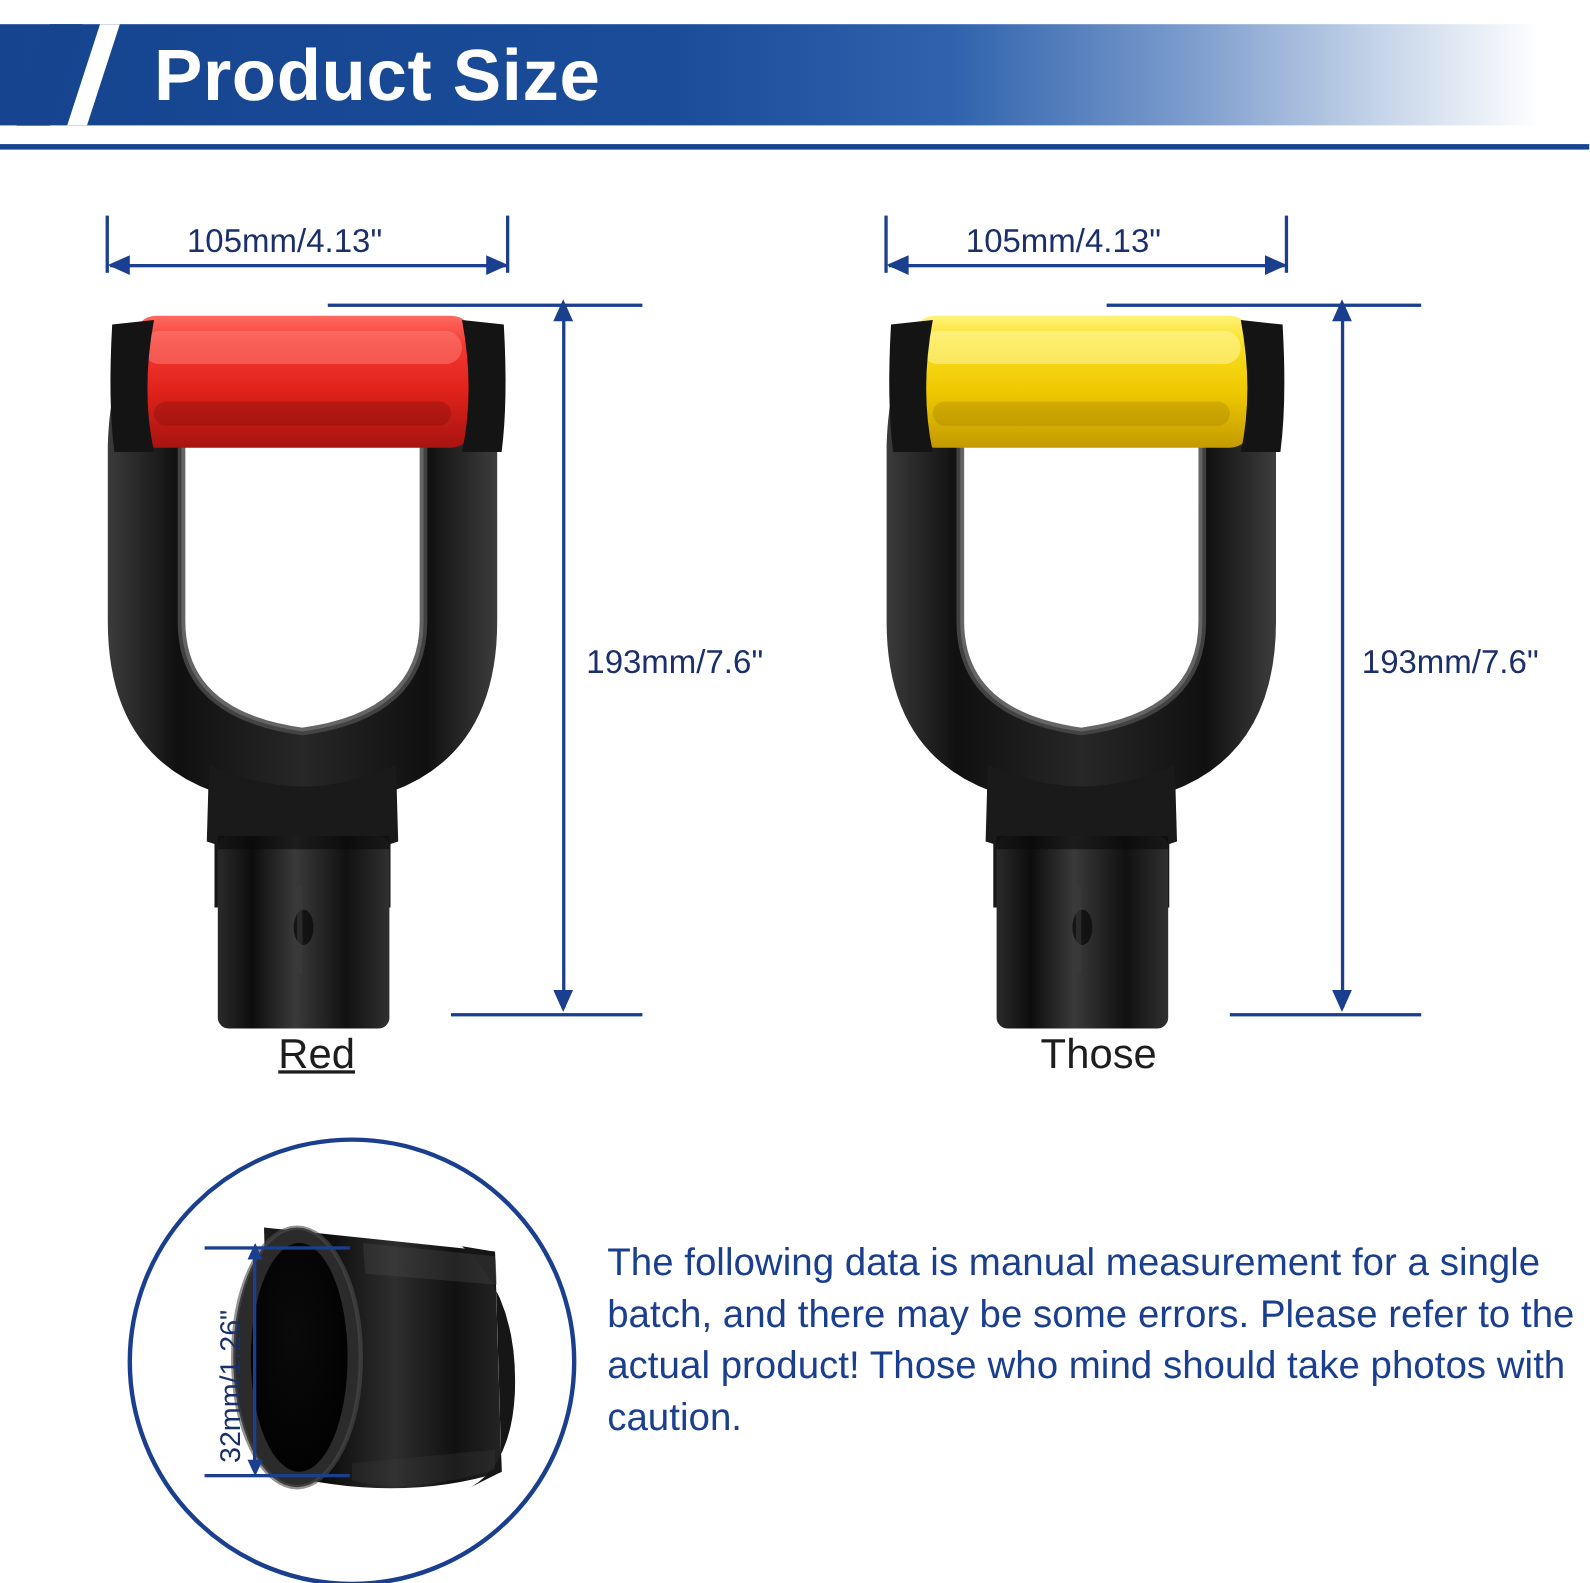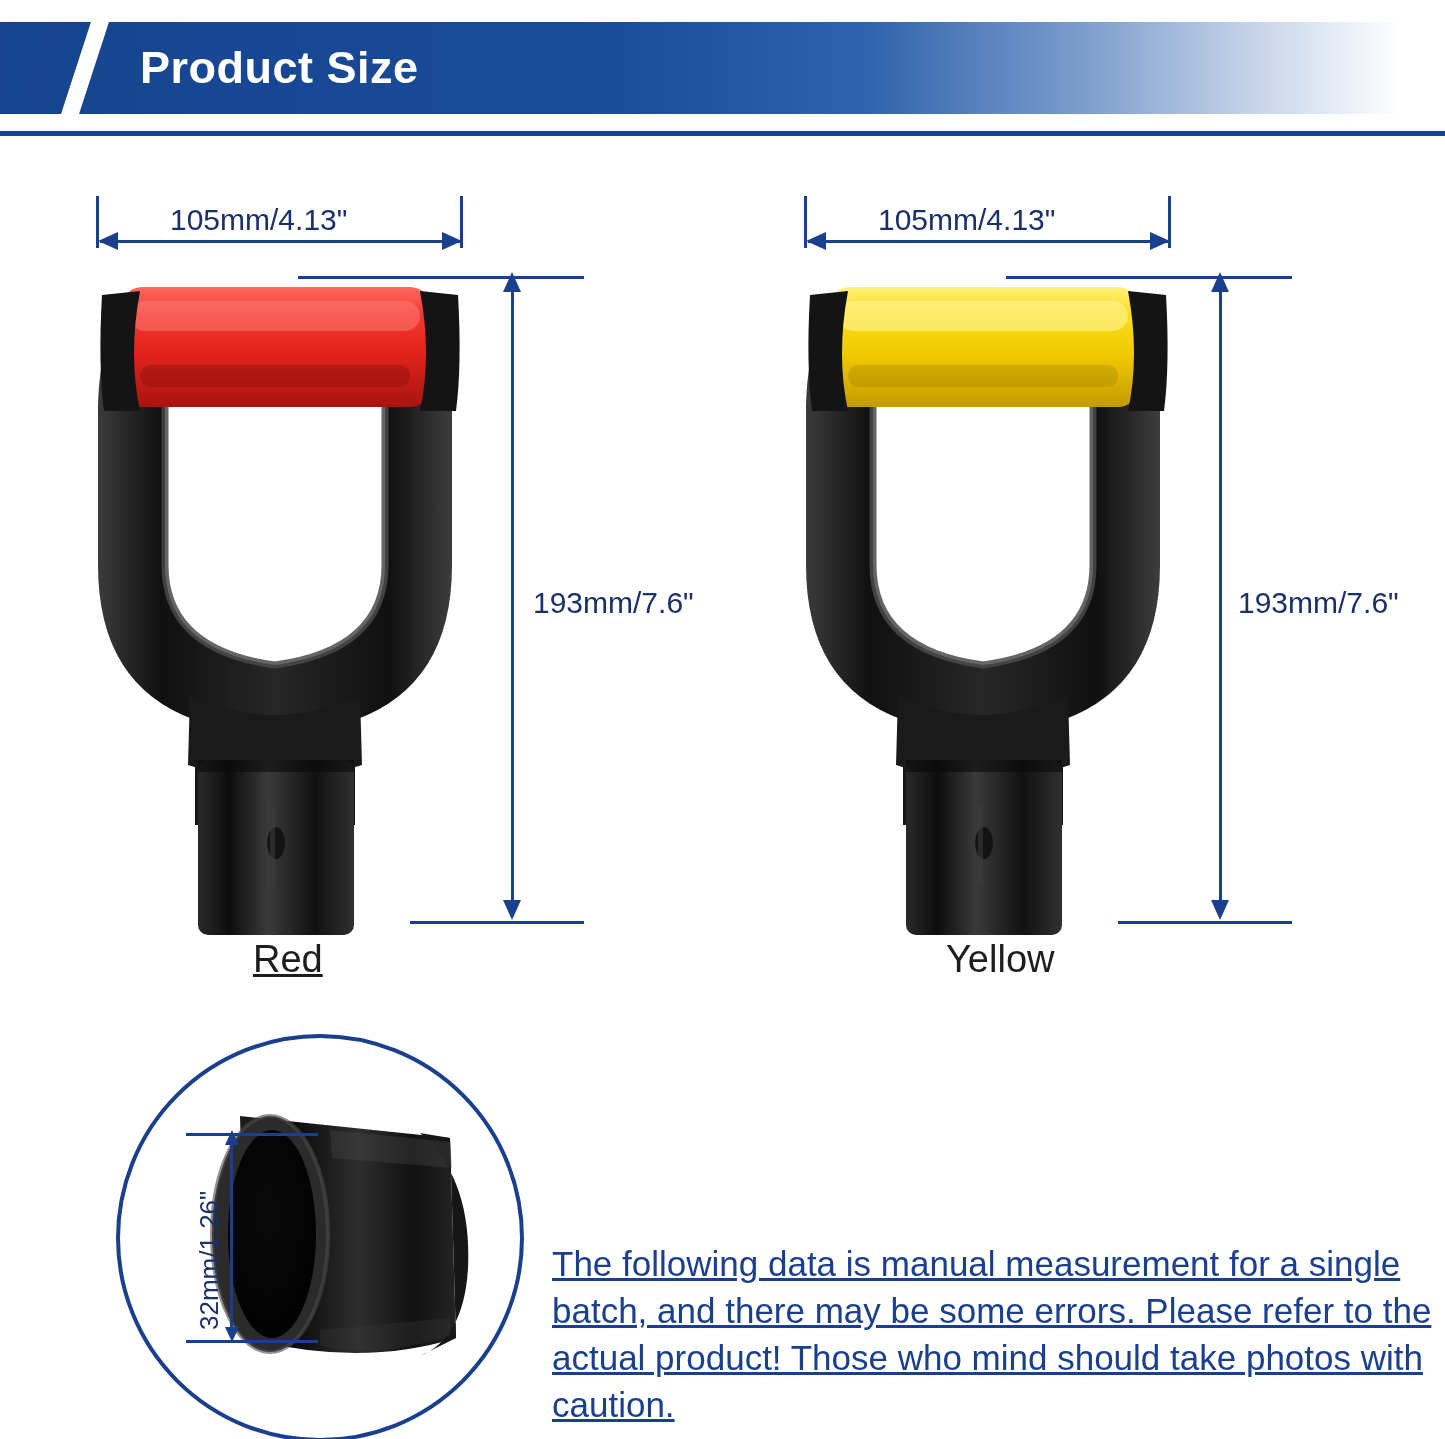--- a/index.html
+++ b/index.html
@@ -52,21 +52,21 @@
     top: 22px;
     width: 18px;
     height: 92px;
     background: #ffffff;
     transform: skewX(-18deg);
   }
   .header-title {
     position: absolute;
     left: 140px;
     top: 27px;
-    font-size: 45px;
+    font-size: 66px;
     font-weight: bold;
     color: #ffffff;
     letter-spacing: 0.5px;
     line-height: 82px;
   }
   .header-underline {
     position: absolute;
     left: 0;
     top: 131px;
     width: 1445px;
@@ -159,26 +159,25 @@
     border: 4px solid #1b3f8f;
     border-radius: 50%;
     overflow: hidden;
     background: #ffffff;
   }
 
   
   .note {
     position: absolute;
     left: 552px;
-    top: 1240px;
+    top: 1124px;
     width: 880px;
     color: #1b3f8f;
     font-size: 35px;
     line-height: 47px;
-    text-decoration: underline;
   }
 </style>
 </head>
 <body>
 
 <div class="header">
   <div class="header-bar"></div>
   <div class="header-slash1"></div>
   <div class="header-slash2"></div>
   <div class="header-title">Product Size</div>
@@ -295,21 +294,21 @@
 <div class="arrow arrow-right" style="left:1150px; top:232px;"></div>
 <div class="dim-label" style="left:878px; top:203px;">105mm/4.13"</div>
 
 <div class="mline h-line" style="left:1006px; top:276px; width:286px;"></div>
 <div class="mline h-line" style="left:1118px; top:921px; width:174px;"></div>
 <div class="mline v-line" style="left:1219px; top:282px; height:634px;"></div>
 <div class="arrow arrow-up" style="left:1211px; top:272px;"></div>
 <div class="arrow arrow-down" style="left:1211px; top:900px;"></div>
 <div class="dim-label" style="left:1238px; top:586px;">193mm/7.6"</div>
 
-<div class="color-label" style="left:946px; top:938px;">Yellow</div>
+<div class="color-label" style="left:946px; top:938px;">Those</div>
 
 <div class="detail-circle">
   <svg width="392" height="392" viewBox="0 0 392 392" xmlns="http://www.w3.org/2000/svg">
     <defs>
       <linearGradient id="tubeOuter" x1="0" y1="0" x2="1" y2="0">
         <stop offset="0%" stop-color="#1d1d1d"></stop>
         <stop offset="25%" stop-color="#0b0b0b"></stop>
         <stop offset="55%" stop-color="#2e2e2e"></stop>
         <stop offset="80%" stop-color="#111111"></stop>
         <stop offset="100%" stop-color="#242424"></stop>

